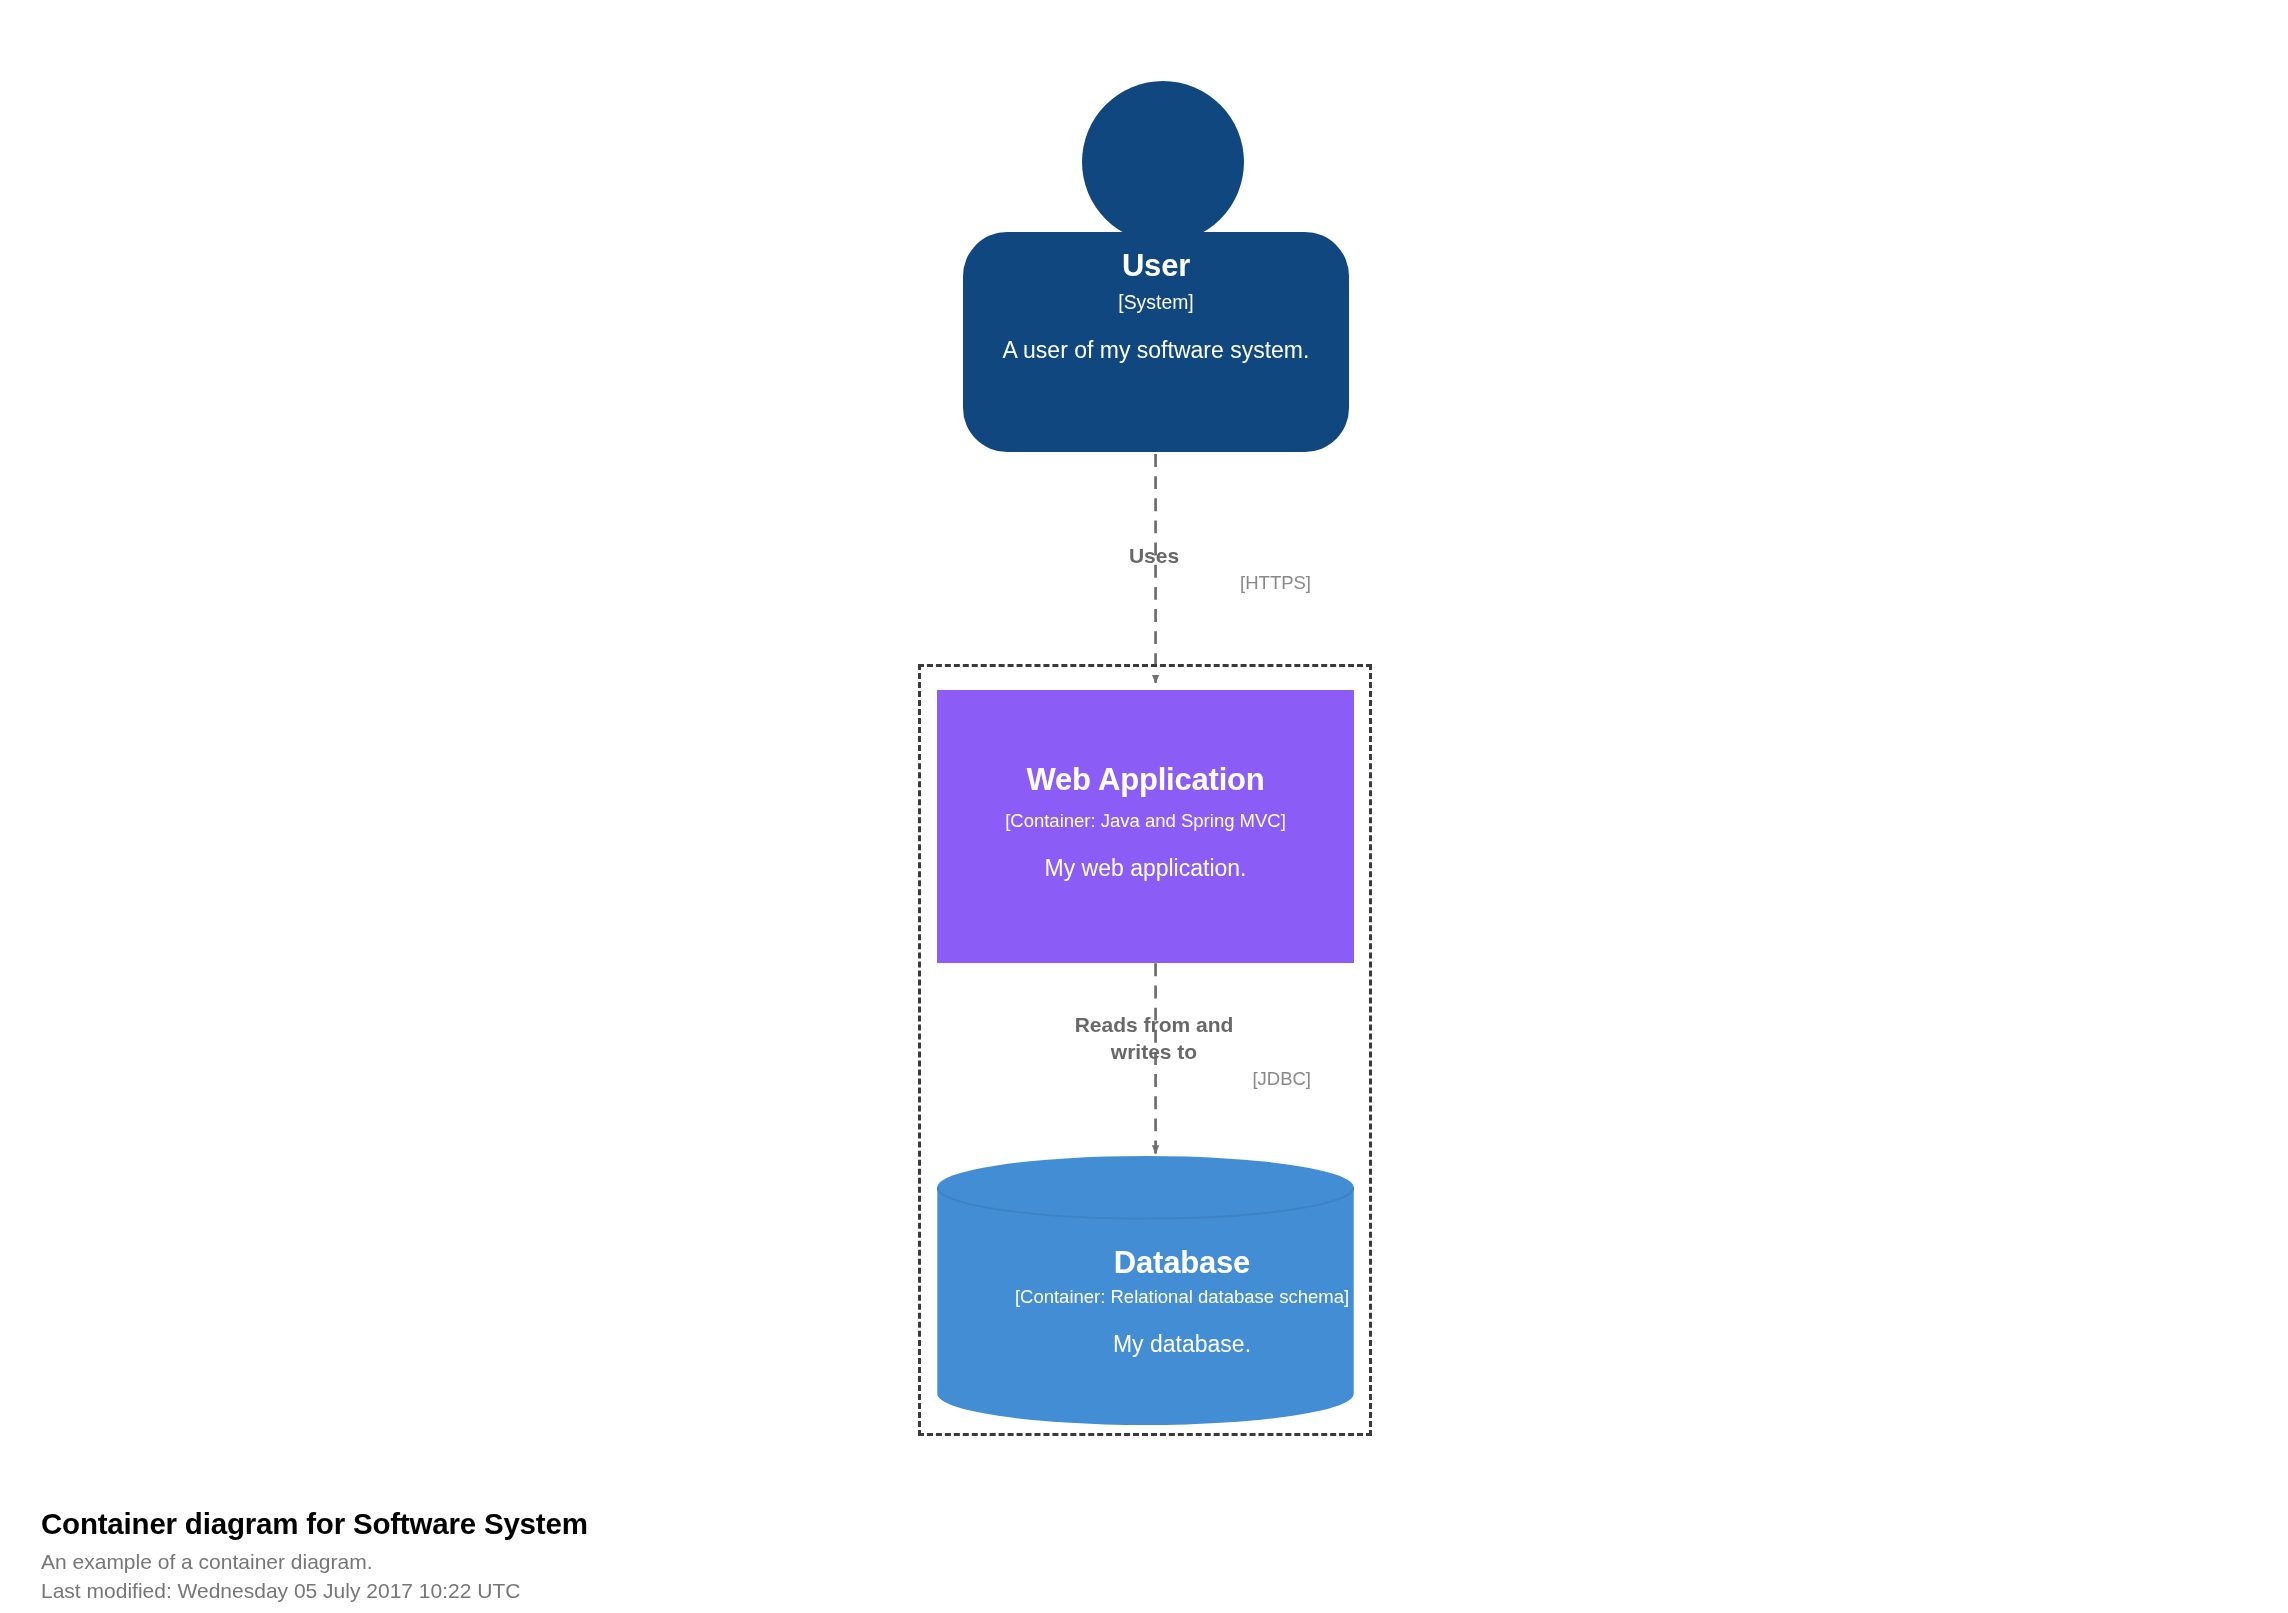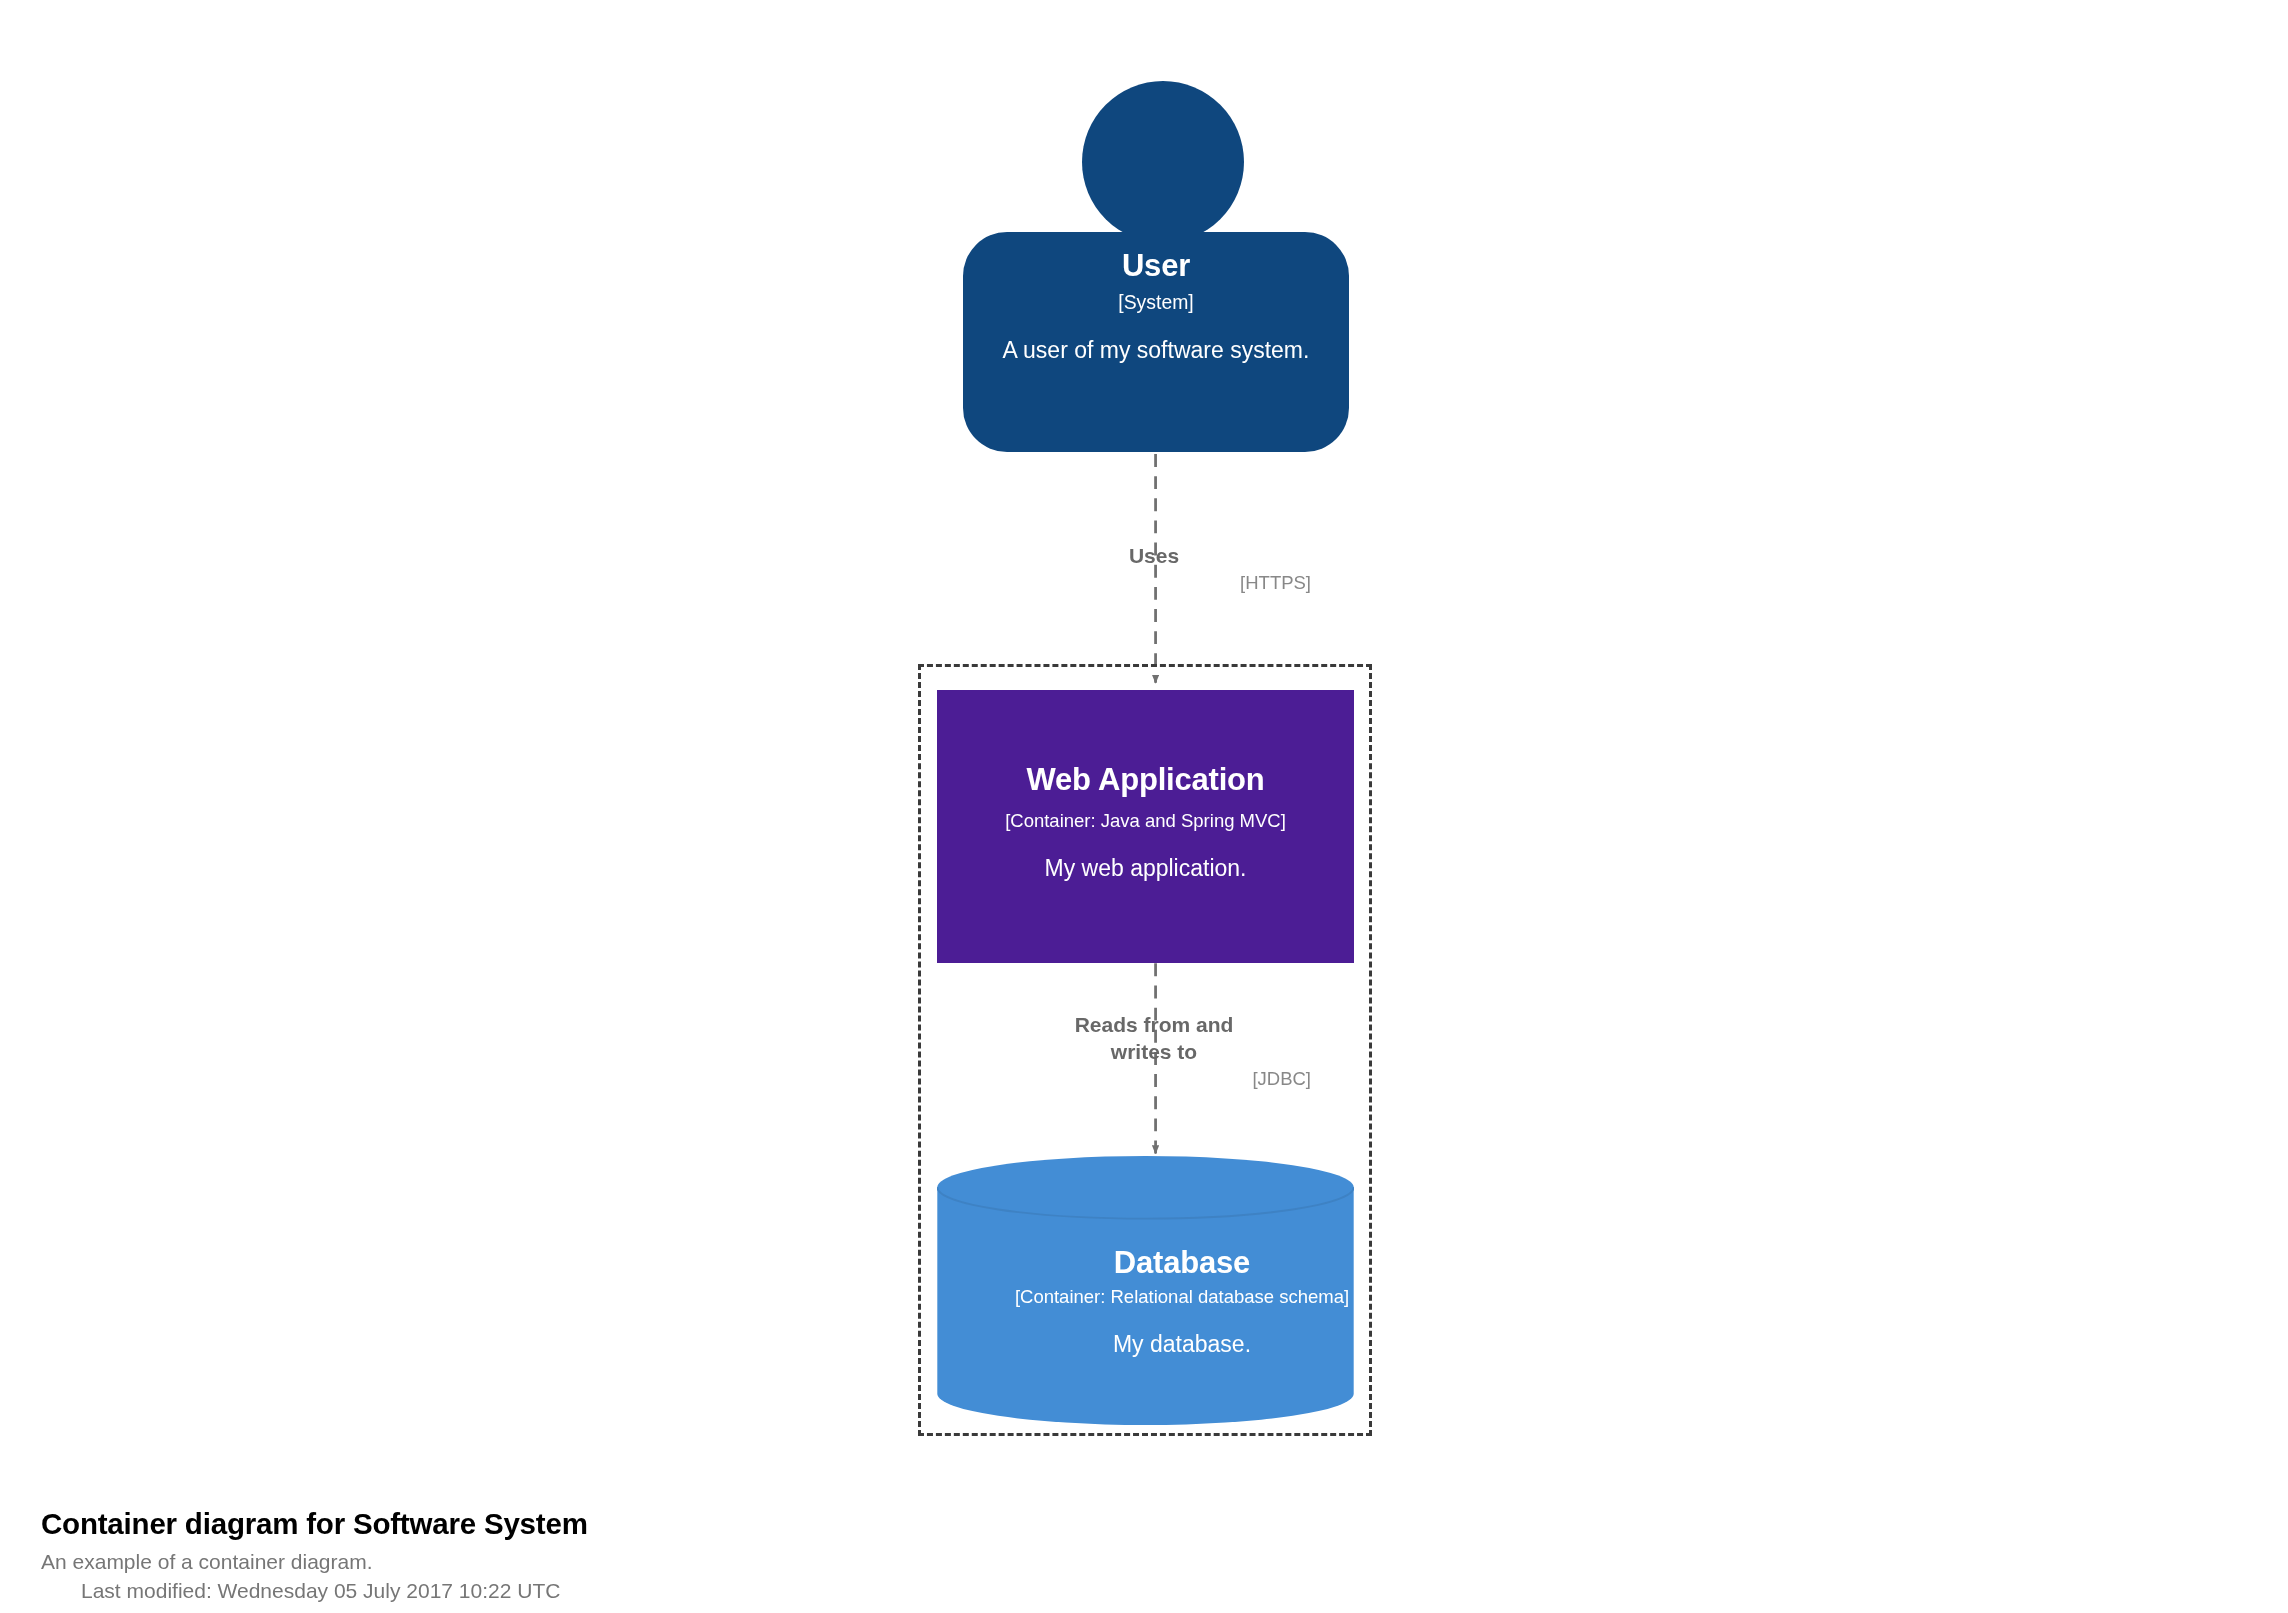--- a/index.html
+++ b/index.html
@@ -86,21 +86,21 @@
     box-sizing: border-box;
   }
 
   
   .container-box {
     position: absolute;
     left: 937px;
     top: 690px;
     width: 417px;
     height: 273px;
-    background: #4c1d95;
+    background: #8b5cf6;
   }
   .container-text {
     position: absolute;
     left: 0;
     right: 0;
     top: 70px;
     text-align: center;
     color: #ffffff;
   }
   .container-name {
@@ -208,21 +208,20 @@
   .footer-sub {
     font-size: 21px;
     color: #767676;
     line-height: 29px;
     margin-top: 4.6px;
   }
   .footer-mod {
     font-size: 21px;
     color: #767676;
     line-height: 29px;
-    margin-left: 40px;
   }
 </style>
 </head>
 <body>
 
 <div id="canvas">
 
   <svg class="rel-svg" width="2289" height="1613" viewBox="0 0 2480 1748" xmlns="http://www.w3.org/2000/svg">
     <defs>
       <marker id="arrowhead" markerWidth="10" markerHeight="8" refX="9" refY="4" orient="auto" markerUnits="userSpaceOnUse">

